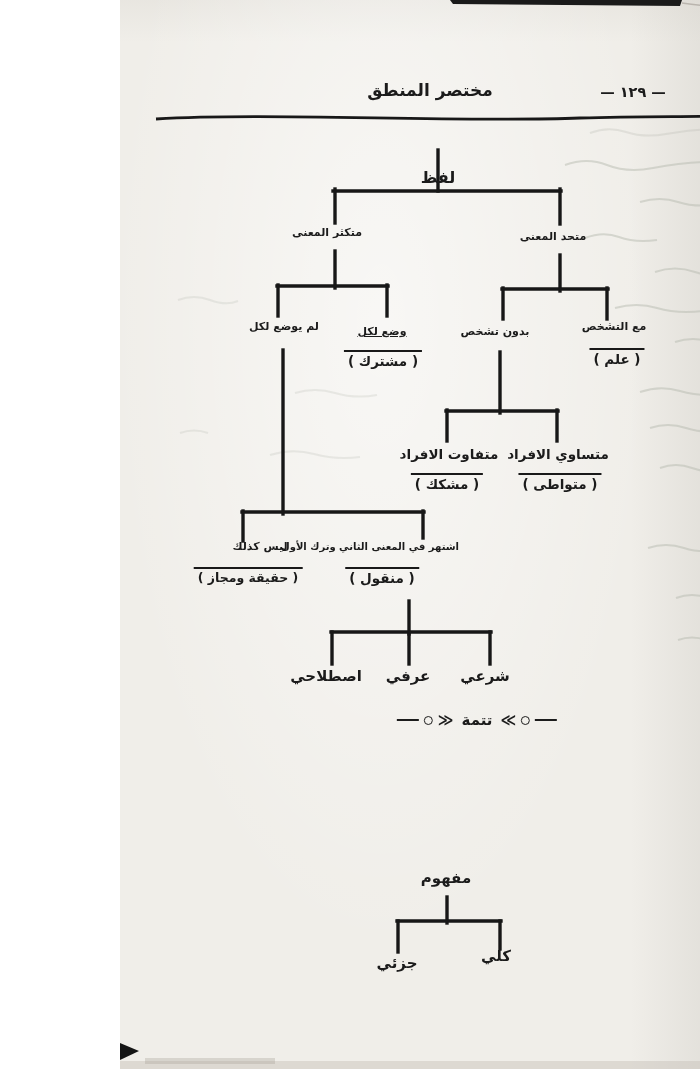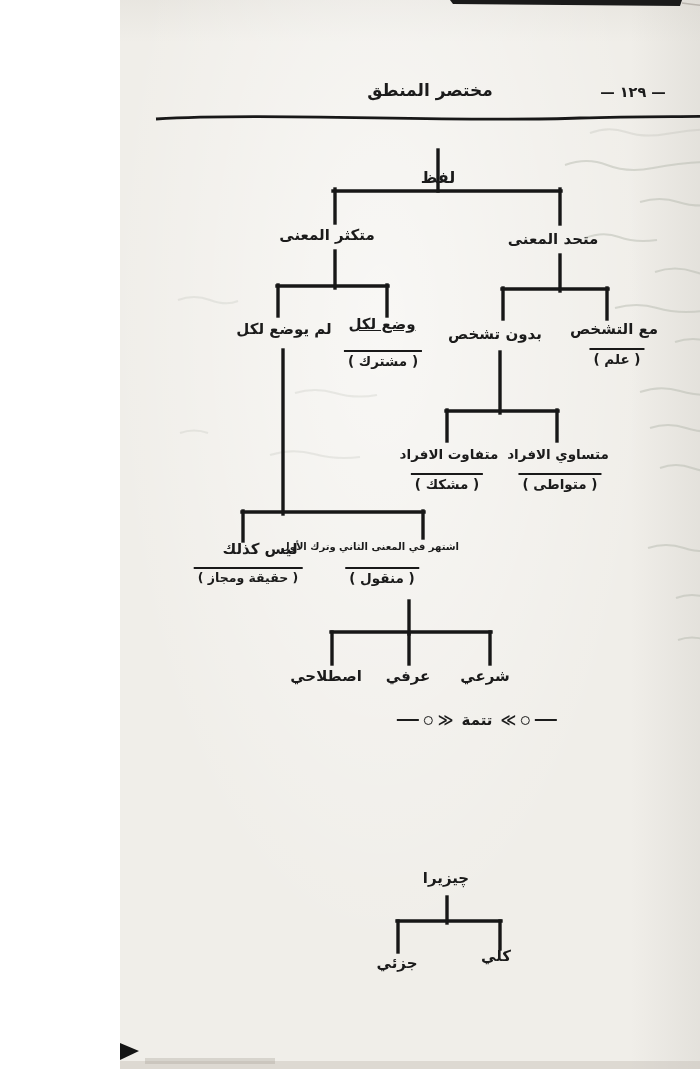--- a/index.html
+++ b/index.html
@@ -10,21 +10,21 @@
       linear-gradient(to left, rgba(205,202,195,.35), rgba(205,202,195,0) 12%),
       linear-gradient(to bottom, rgba(210,206,198,.25), rgba(210,206,198,0) 4%),
       #f0eee9;
     font-family:"DejaVu Sans", sans-serif; color:#1b1b1b;
   }
   .hdr-title{position:absolute; left:310px; top:80px; transform:translateX(-50%);
     font-size:17px; font-weight:bold; white-space:nowrap;}
   .hdr-page{position:absolute; left:513px; top:84px; transform:translateX(-50%);
     font-size:14.5px; font-weight:bold; white-space:nowrap; direction:ltr;}
   .lbl{position:absolute; transform:translateX(-50%); font-weight:bold;
-    white-space:nowrap; direction:rtl; font-size:15px; line-height:1.12;}
+    white-space:nowrap; direction:rtl; font-size:11px; line-height:1.12;}
   .root{font-size:16px;}
   .long{font-size:10px;text-align:center;}
   .sub{border-top:2.6px solid #191919; padding:2px 4px 0; font-size:13.5px;text-align:center;}
   .leaf{font-size:15px;}
   .para-line{position:absolute; direction:rtl; white-space:nowrap; font-size:16px;
     color:#242424; letter-spacing:.1px;}
   .divider{position:absolute; left:357px; top:711px; transform:translateX(-50%);
     display:flex; align-items:center; gap:5px; direction:ltr;}
   .d-dash{width:22px; height:2.2px; background:#1c1c1c;}
   .d-ring{width:7px; height:7px; border:1.8px solid #1c1c1c; border-radius:50%;}
@@ -108,21 +108,21 @@
     </g>
   </svg>
 
   <div class="hdr-title">مختصر المنطق</div>
   <div class="hdr-page">— ١٢٩ —</div>
 
   <div class="lbl root" style="left:318px; top:128px;margin-top:41px;">لفظ</div>
   <div class="lbl" style="left:207px; top:227px;">متكثر المعنى</div>
   <div class="lbl" style="left:433px; top:231px;">متحد المعنى</div>
   <div class="lbl" style="left:164px; top:321px;">لم يوضع لكل</div>
-  <div class="lbl" style="left:262px; top:316px;text-decoration:underline;">وضع لكل</div>
+  <div class="lbl" style="left:262px; top:326px;text-decoration:underline;">وضع لكل</div>
   <div class="lbl sub" style="left:263px; top:350px;">( مشترك )</div>
   <div class="lbl" style="left:375px; top:326px;">بدون تشخص</div>
   <div class="lbl" style="left:494px; top:321px;">مع التشخص</div>
   <div class="lbl sub" style="left:497px; top:348px;">( علم )</div>
   <div class="lbl" style="left:438px; top:447px; font-size:13.5px;">متساوي الافراد</div>
   <div class="lbl sub" style="left:440px; top:473px;">( متواطى )</div>
   <div class="lbl" style="left:329px; top:447px; font-size:13.5px;">متفاوت الافراد</div>
   <div class="lbl sub" style="left:327px; top:473px;">( مشكك )</div>
   <div class="lbl" style="left:140px; top:541px;">ليس كذلك</div>
   <div class="lbl sub" style="left:128px; top:567px; font-size:12.5px;">( حقيقة ومجاز )</div>
@@ -136,17 +136,17 @@
     <span class="d-dash"></span>
     <span class="d-ring"></span>
     <span class="d-orn">≫</span>
     <span class="d-word">تتمة</span>
     <span class="d-orn">≪</span>
     <span class="d-ring"></span>
     <span class="d-dash"></span>
   </div>
 
 
-  <div class="lbl leaf" style="left:326px; top:870px;">چيزيرا</div>
+  <div class="lbl leaf" style="left:326px; top:870px;">مفهوم</div>
   <div class="lbl leaf" style="left:376px; top:948px;">كلي</div>
   <div class="lbl leaf" style="left:277px; top:955px;">جزئي</div>
 
 </div>
 
 </body></html>

